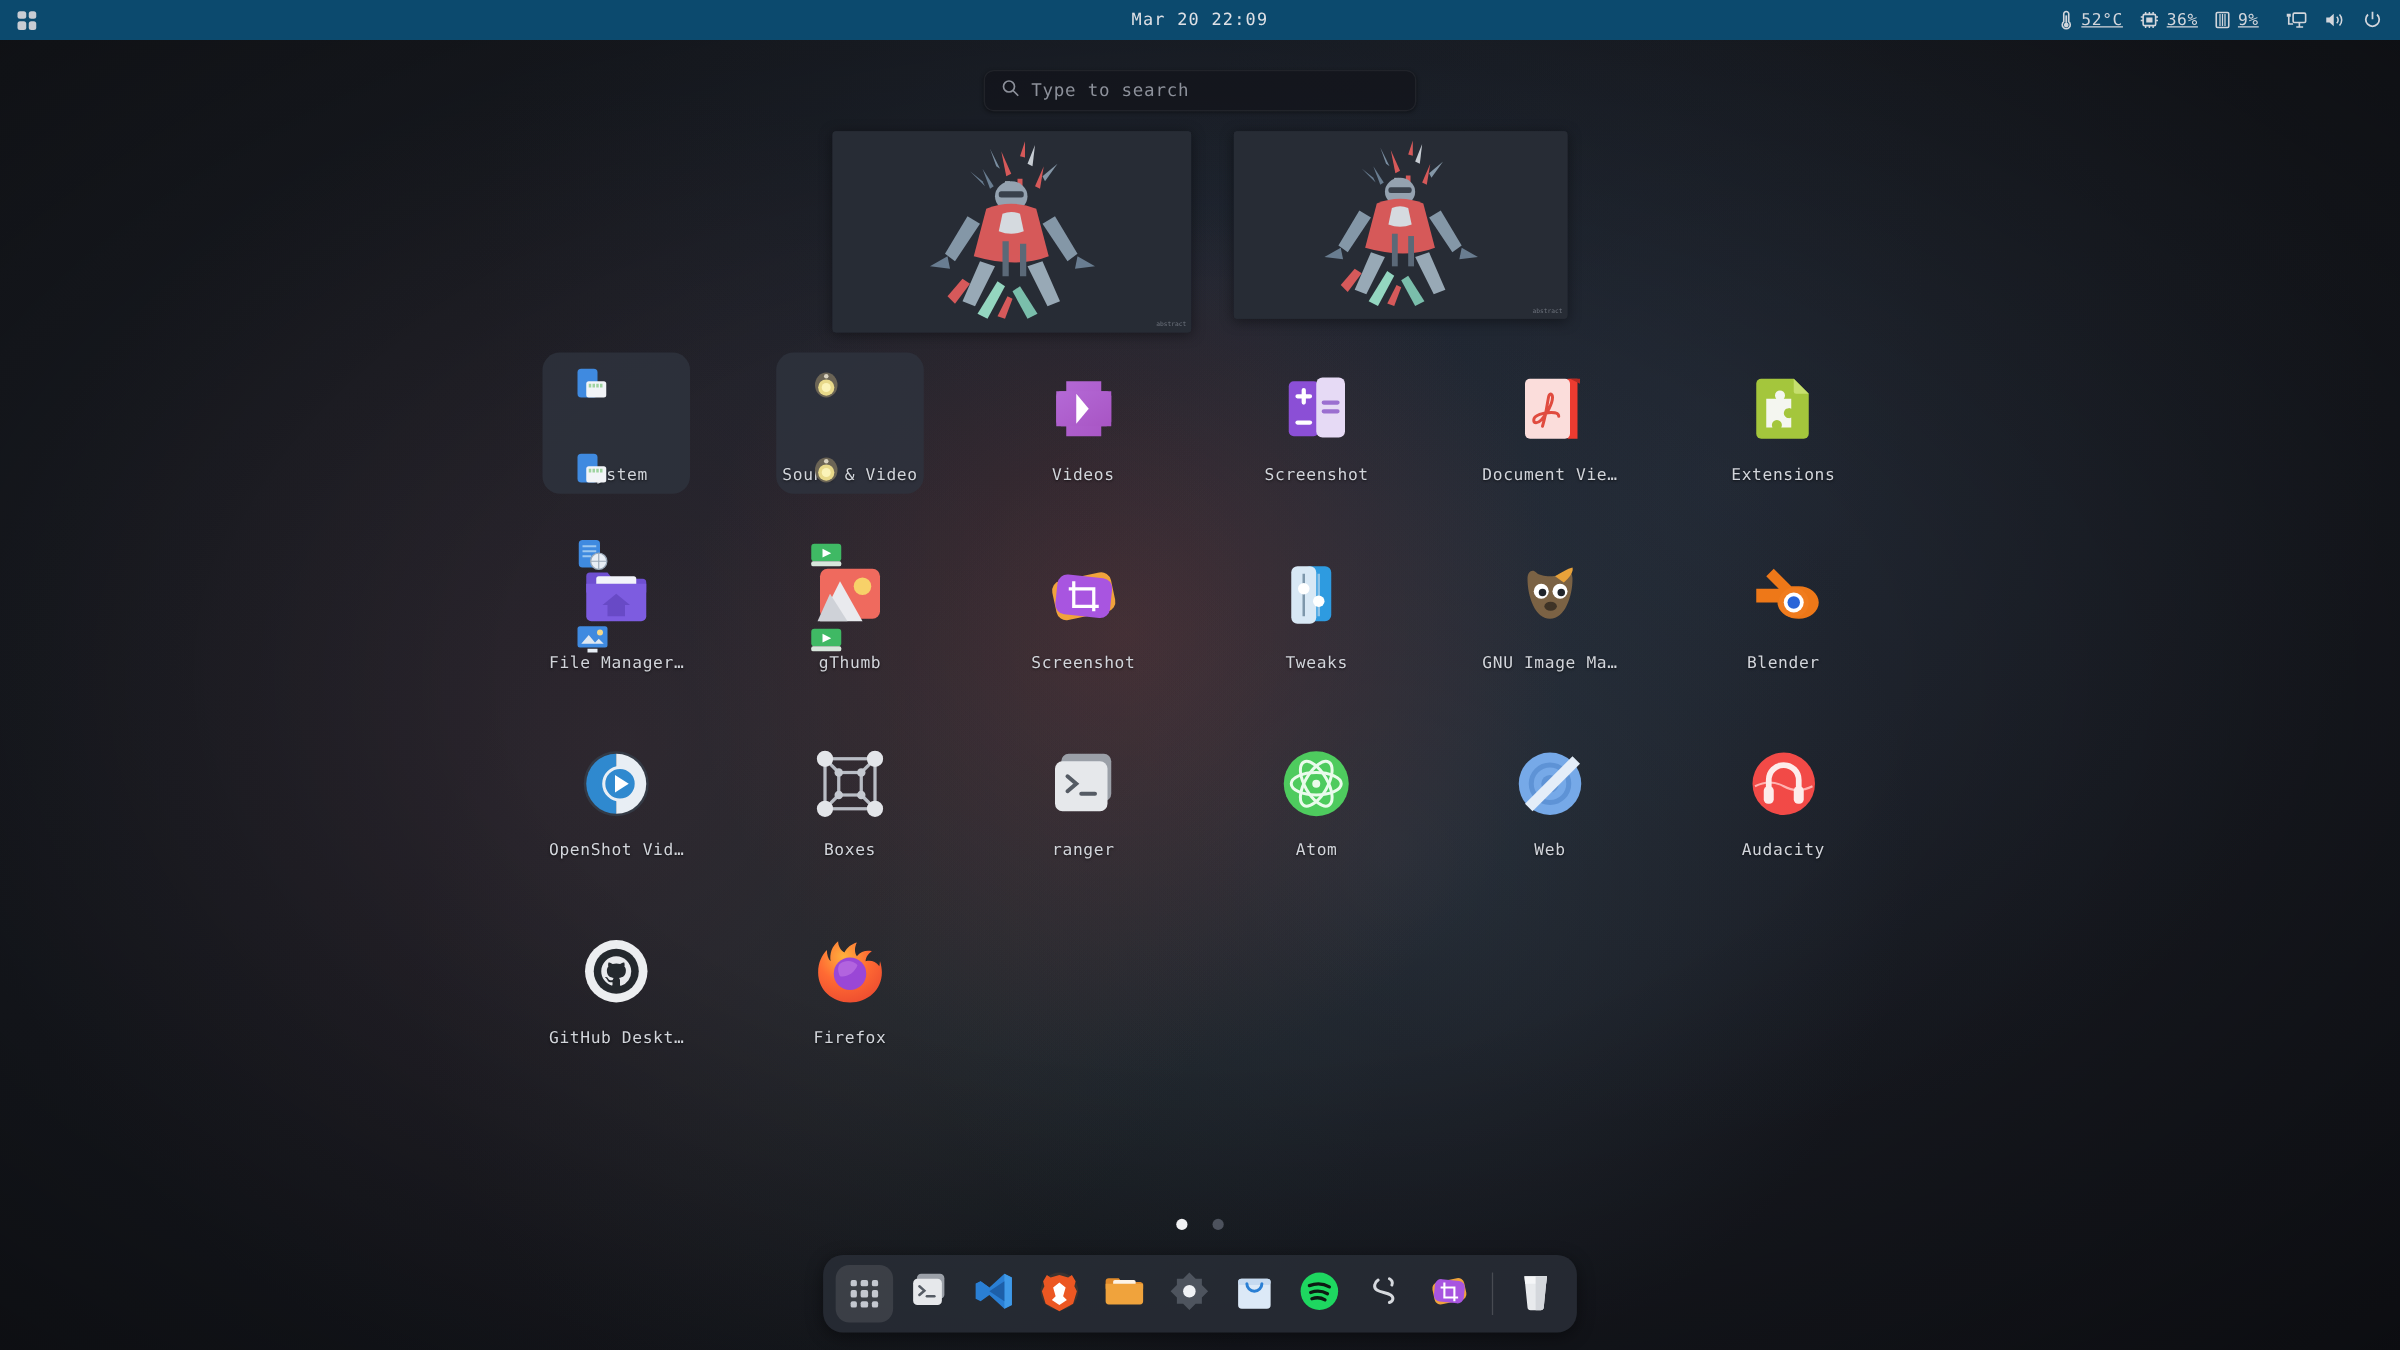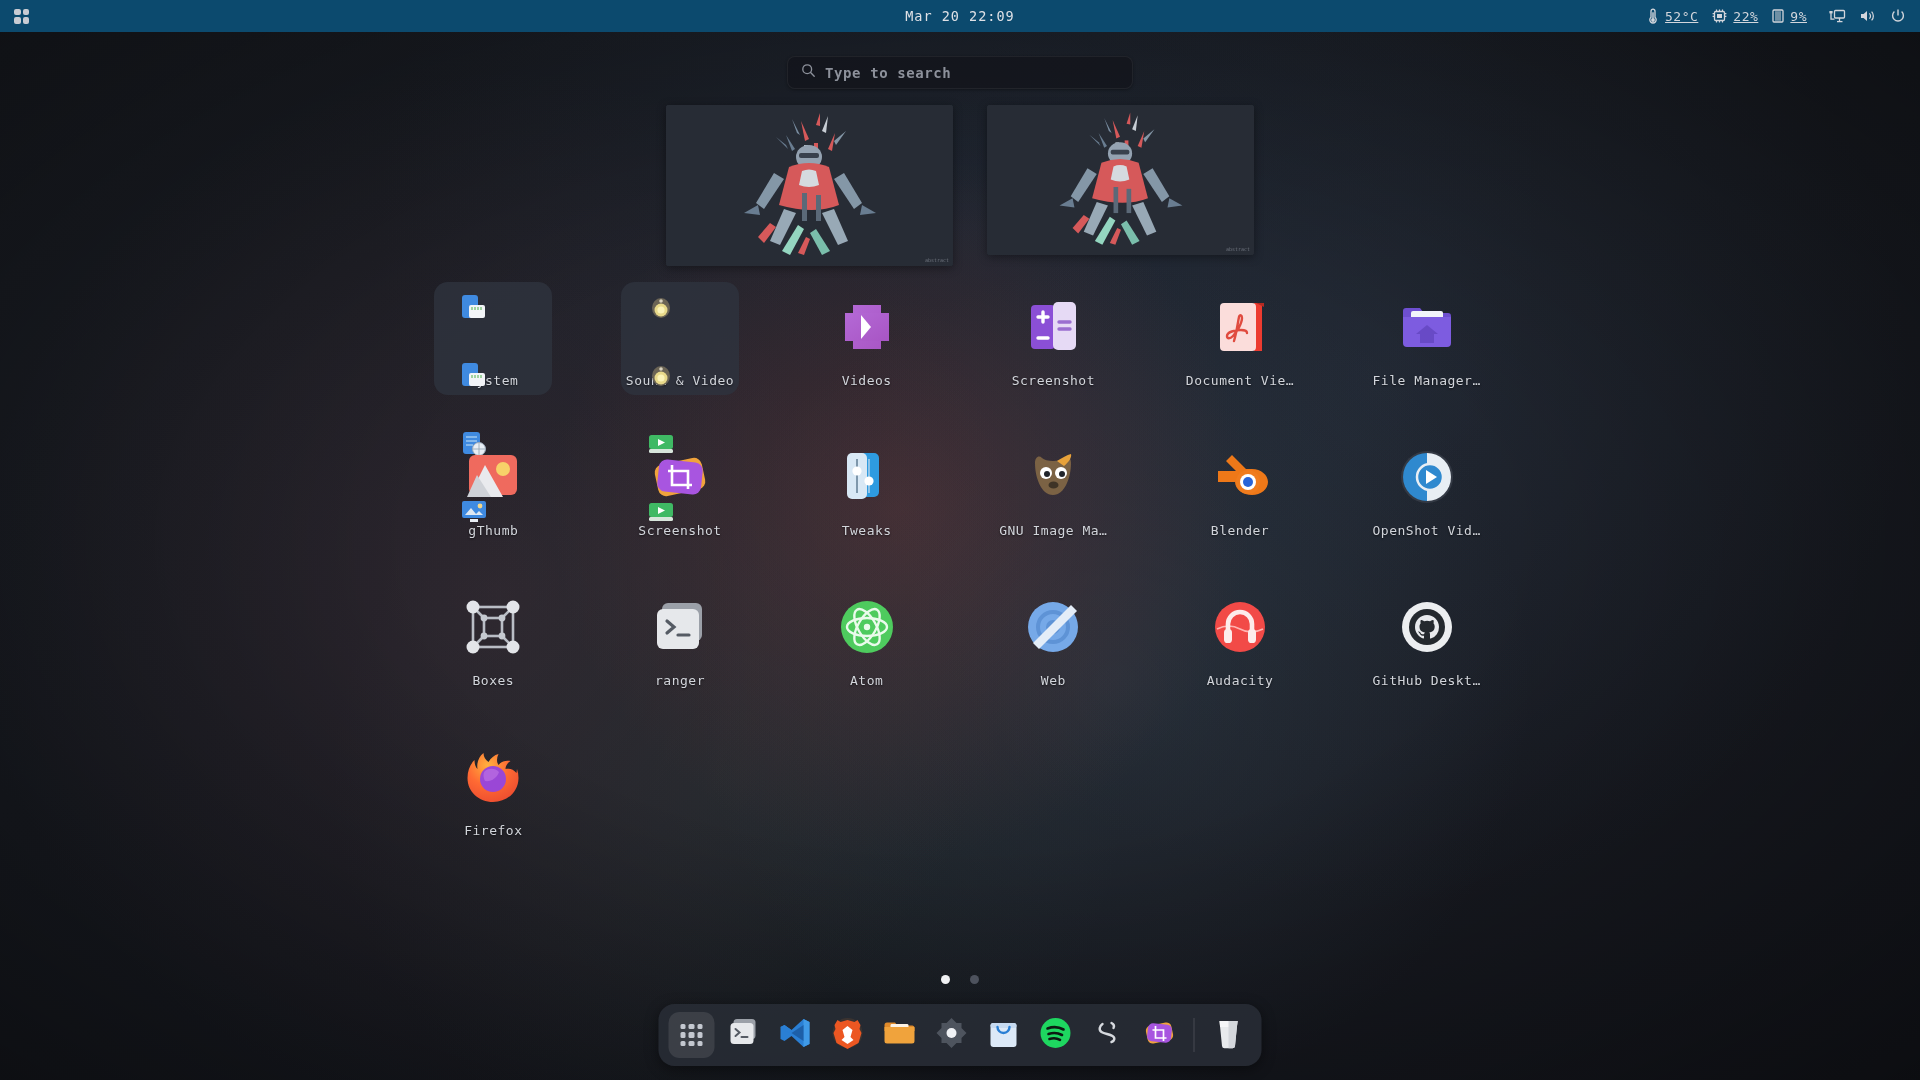--- a/index.html
+++ b/index.html
@@ -55,21 +55,20 @@
   .ibtn{ display:flex; align-items:center; cursor:pointer; }
 
   
   #searchwrap{ position:absolute; top:56px; left:0; width:100%; display:flex; justify-content:center; z-index:30; }
   #search{
     width:346px; height:33px; border-radius:8px;
     background:rgba(18,20,27,0.72);
     border:1px solid rgba(255,255,255,0.06);
     display:flex; align-items:center; gap:9px; padding:0 13px;
     box-shadow:0 1px 3px rgba(0,0,0,0.35);
-    font-weight:bold;
   }
   #search .ph{ color:#8d919b; font-size:14px; letter-spacing:0.6px; }
 
   
   #workspaces{
     position:absolute; top:105px; left:0; width:100%;
     display:flex; justify-content:center; align-items:flex-start; gap:34px;
     z-index:25;
   }
   .ws{
@@ -172,21 +171,21 @@
         <svg width="17" height="16" viewBox="0 0 17 16">
           <rect x="3.5" y="3.5" width="10" height="9" rx="1.2" fill="none" stroke="#d3d6dc" stroke-width="1.3"></rect>
           <rect x="6" y="6" width="5" height="4" fill="#d3d6dc"></rect>
           <g stroke="#d3d6dc" stroke-width="1.2">
             <path d="M5.5 3.5V1.6M8.5 3.5V1.6M11.5 3.5V1.6"></path>
             <path d="M5.5 12.5v1.9M8.5 12.5v1.9M11.5 12.5v1.9"></path>
             <path d="M3.5 5.6H1.6M3.5 8.3H1.6M13.5 5.6h1.9M13.5 8.3h1.9"></path>
           </g>
         </svg>
       </span>
-      <span>22%</span>
+      <span>36%</span>
     </div>
 
     <div class="stat">
       <span>
         <svg width="14" height="16" viewBox="0 0 14 16">
           <rect x="2" y="2" width="10" height="12" rx="1" fill="none" stroke="#d3d6dc" stroke-width="1.3"></rect>
           <g stroke="#d3d6dc" stroke-width="1">
             <path d="M5 3.2v9.6M7 3.2v9.6M9 3.2v9.6"></path>
           </g>
         </svg>
@@ -442,20 +441,30 @@
       <svg width="72" height="72" viewBox="0 0 72 72">
         <path d="M50 12h8v48h-8z" fill="#ec3b30"></path>
         <path d="M52 12l8 4v-4z" fill="#b42a22"></path>
         <rect x="16" y="12" width="36" height="48" rx="4" fill="#fbdddb"></rect>
         <path d="M30 50c3-10 4-20 5-24 1-3 3-2 3 1 0 5-5 14-9 18-3 3-6 3-6 0 0-4 8-6 14-6 4 0 6 1 6 3" fill="none" stroke="#e04b3f" stroke-width="2.4" stroke-linecap="round"></path>
       </svg>
     </div>
     <div class="lbl">Document Vie…</div>
   </div>
 
+  <div class="app">
+    <div class="icon">
+      <svg width="72" height="72" viewBox="0 0 72 72">
+        <path d="M18 12h26l12 12v32a4 4 0 0 1-4 4H18a4 4 0 0 1-4-4V16a4 4 0 0 1 4-4z" fill="#a4c63c"></path>
+        <path d="M44 12l12 12H46a2 2 0 0 1-2-2z" fill="#c6df6e"></path>
+        <path d="M22 28h8a4 4 0 1 1 6 0h6v8a4 4 0 1 0 0 7v8h-8a4 4 0 1 0-7 0h-5z" fill="#f4f6f0"></path>
+      </svg>
+    </div>
+    <div class="lbl">Extensions</div>
+  </div>
 
   <div class="app">
     <div class="icon">
       <svg width="72" height="72" viewBox="0 0 72 72">
         <path d="M12 20a3 3 0 0 1 3-3h14l4 5h24a3 3 0 0 1 3 3v8H12z" fill="#6e4fd0"></path>
         <rect x="20" y="20" width="32" height="12" rx="2" fill="#f2f4fa"></rect>
         <path d="M12 26h48v26a4 4 0 0 1-4 4H16a4 4 0 0 1-4-4z" fill="#7d5ce0"></path>
         <path d="M36 34l11 9h-4v9H29v-9h-4z" fill="#6244bd" opacity=".75"></path>
       </svg>
     </div>

